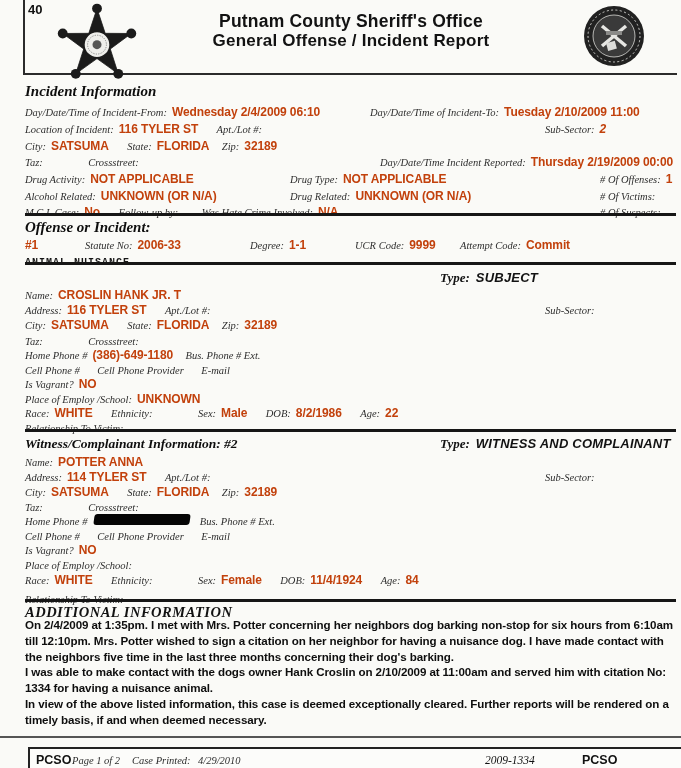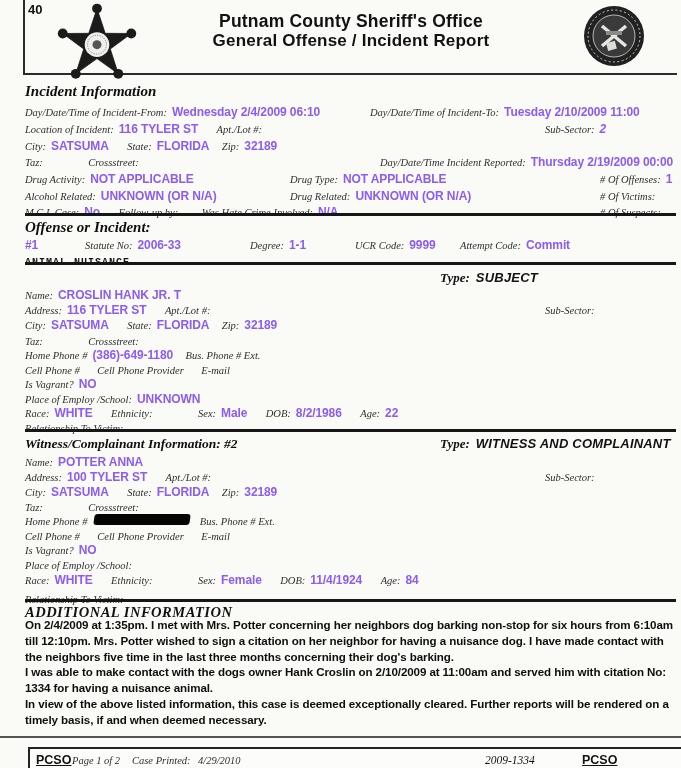--- a/index.html
+++ b/index.html
@@ -17,42 +17,42 @@
   .corner-num{position:absolute;left:28px;top:2px;font:700 13px "Liberation Sans",sans-serif;}
   .titles{position:absolute;left:0;right:0;top:11px;text-align:center;}
   .title1{font:700 17.5px/20px "Liberation Sans",sans-serif;letter-spacing:.2px;}
   .title2{font:700 17px/19px "Liberation Sans",sans-serif;letter-spacing:.2px;}
   .star-svg{position:absolute;left:56px;top:2px;z-index:2;}
   .seal-svg{position:absolute;left:582px;top:4px;}
   
   .sec{position:absolute;left:25px;width:652px;}
   .row{position:absolute;left:0;width:100%;height:16px;white-space:nowrap;}
   .lbl{font:italic 10.5px "Liberation Serif",serif;color:#2e2e2e;margin-right:5px;}
-  .val{font:700 12px "Liberation Sans",sans-serif;color:#8b5cf6;letter-spacing:-.1px;}
+  .val{font:700 12px "Liberation Sans",sans-serif;color:#c2410c;letter-spacing:-.1px;}
   .val.it{font-style:italic;}
   .g8{margin-left:8px;}.g14{margin-left:14px;}.g24{margin-left:36px;}
   .abs{position:absolute;top:0;}
   .h1{font:700 italic 15px "Liberation Serif",serif;color:#0e0e0e;}
   .h2{font:700 italic 13.5px "Liberation Serif",serif;color:#0e0e0e;}
   .typlbl{font:700 italic 13px "Liberation Serif",serif;margin-right:6px;}
   .typeval{font:700 italic 13px "Liberation Sans",sans-serif;letter-spacing:.2px;}
   .mono{font:700 10px "Liberation Mono",monospace;letter-spacing:1px;color:#161616;}
   .divider{position:absolute;left:25px;width:651px;height:3px;background:#161616;}
   .redaction{display:inline-block;width:96px;height:11px;background:#050505;
     border-radius:3px;vertical-align:middle;margin:0 5px 2px 2px;transform:skewX(-8deg);}
   
   .addl-head{font:700 italic 14.5px "Liberation Serif",serif;letter-spacing:.5px;}
   .addl-text{position:absolute;top:14px;left:0;width:652px;
     font:700 11.6px/15.8px "Liberation Sans",sans-serif;letter-spacing:-.1px;color:#0e0e0e;}
   .addl-text p{margin:0;}
   
   .bottom-rule{position:absolute;left:0;top:736px;width:681px;height:2px;background:#555;}
   .footer-box{position:absolute;left:28px;top:747px;width:651px;height:30px;
     border-top:2px solid #222;border-left:2px solid #222;background:#fcfcfa;}
-  .f-agency{position:absolute;top:4px;font:700 12.5px "Liberation Sans",sans-serif;text-decoration:underline;}
+  .f-agency{position:absolute;top:4px;font:700 12.5px "Liberation Sans",sans-serif;}
   .f-ital{position:absolute;top:6px;font:italic 10.5px "Liberation Serif",serif;color:#2e2e2e;}
   .f-sheriff{position:absolute;top:2px;font:700 15.5px "Liberation Sans",sans-serif;letter-spacing:.4px;}
   .f-case{position:absolute;top:5px;font:italic 11.5px "Liberation Serif",serif;}
 </style>
 </head>
 <body>
 
 <div class="page">
 
   <div class="header-box">
@@ -198,21 +198,21 @@
 
   <div class="sec" style="top:434px;height:165px;">
     <div class="row" style="top:0;">
       <span class="h2">Witness/Complainant Information: #2</span>
       <span class="abs" style="left:415px;"><span class="typlbl">Type:</span><span class="typeval">WITNESS AND COMPLAINANT</span></span>
     </div>
     <div class="row" style="top:18px;">
       <span class="lbl">Name:</span><span class="val">POTTER ANNA</span>
     </div>
     <div class="row" style="top:33px;">
-      <span class="lbl">Address:</span><span class="val">100 TYLER ST</span>
+      <span class="lbl">Address:</span><span class="val">114 TYLER ST</span>
       <span class="lbl g14">Apt./Lot #:</span>
       <span class="abs" style="left:520px;"><span class="lbl">Sub-Sector:</span></span>
     </div>
     <div class="row" style="top:48px;">
       <span class="lbl">City:</span><span class="val">SATSUMA</span>
       <span class="lbl g14">State:</span><span class="val">FLORIDA</span>
       <span class="lbl g8">Zip:</span><span class="val">32189</span>
     </div>
     <div class="row" style="top:63px;">
       <span class="lbl">Taz:</span>

